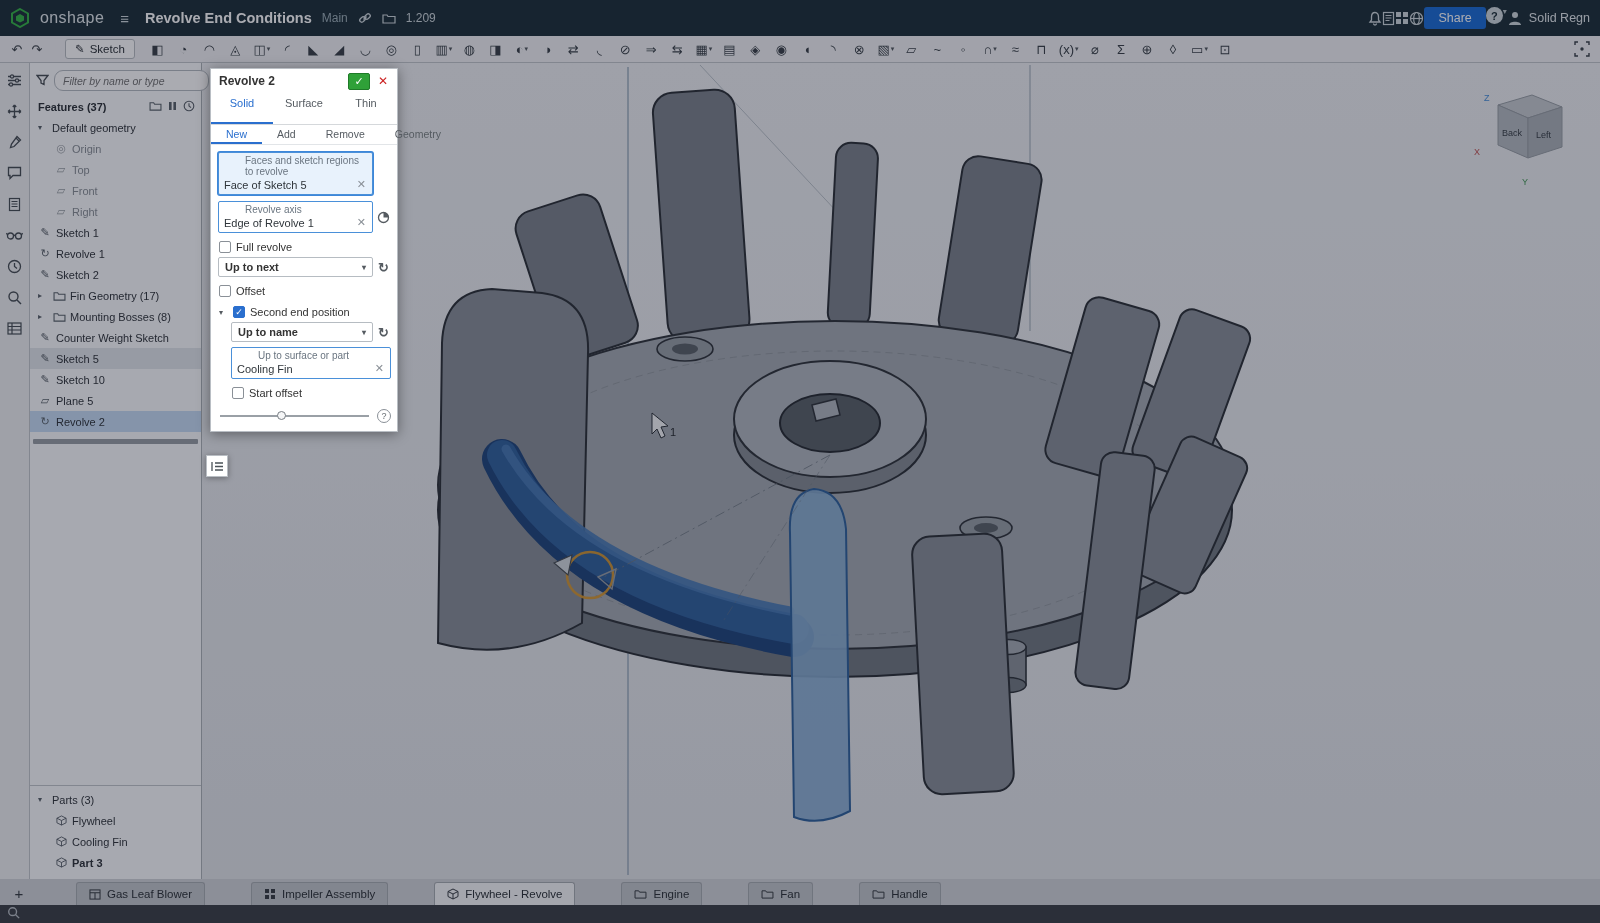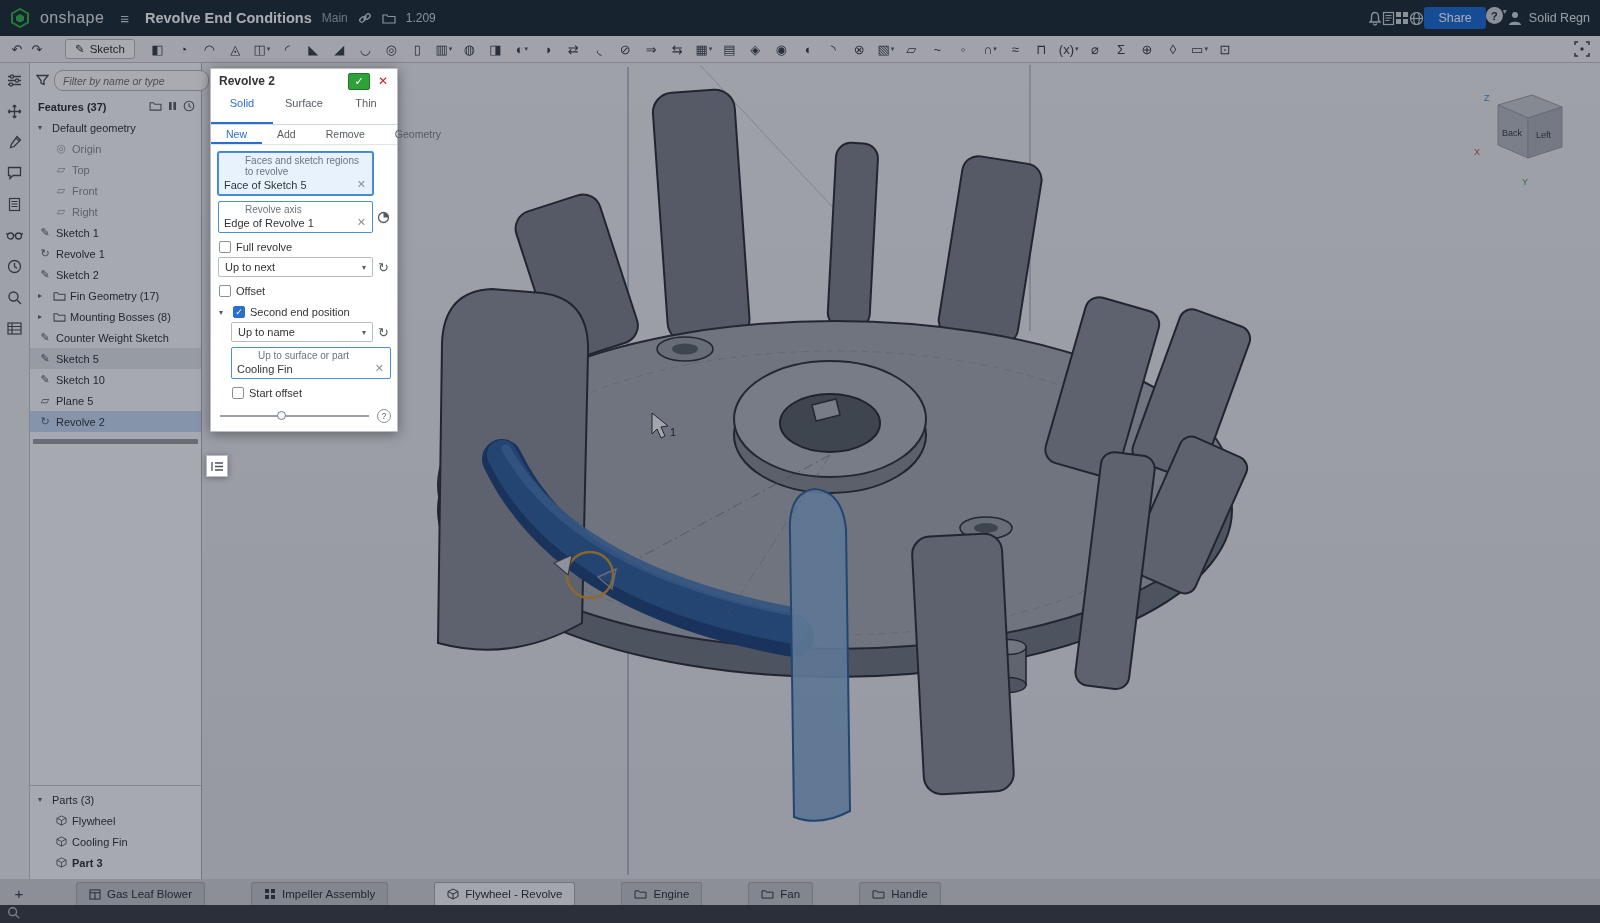--- a/index.html
+++ b/index.html
@@ -101,21 +101,21 @@
   .field-box { flex:1; border:1px solid #4a90d9; border-radius:2px; background:#fff; padding:2px 5px 3px; }
   .field-box.selected { background:#e8f2fc; box-shadow:0 0 0 1px #3d87d9; }
   .field-label { font-size:10px; color:#6a7580; margin-bottom:1px;margin-left:21px; }
   .field-value { display:flex; align-items:center; }
   .field-value .val { flex:1; font-size:11px; color:#2f353a; }
   .x-btn { color:#8a9097; font-size:11px; padding:0 1px; }
   .side-ico { width:15px; display:flex; justify-content:center; color:#555b61; }
   .chk-row { display:flex; align-items:flex-end; gap:5px; margin:8px 1px 4px; }
   .chk { width:12px; height:12px; border:1px solid #8a9097; border-radius:2px; background:#fff; flex:none; }
   .chk.checked { background:#2a6fce; border-color:#2a6fce; color:#fff; font-size:9px; line-height:11px; text-align:center; }
-  .select-row { display:flex; align-items:center; gap:3px; margin:3px 0 2px; }
+  .select-row { display:flex; align-items:center; gap:3px; margin:3px 0 2px;font-weight:bold; }
   .select-box { flex:1; height:20px; border:1px solid #b6bcc2; border-radius:2px; display:flex; align-items:center;
                 padding:0 6px; background:#fff; }
   .select-box .val { flex:1; }
   .sel-caret { font-size:8px; color:#555b61; }
   .flip-ico { width:15px; text-align:center; font-size:13px; color:#555b61; }
   .sec-row { display:flex; align-items:center; gap:5px; margin:9px 1px 4px; }
   .sec-chevron { font-size:8px; color:#555b61; width:9px; }
   .indent { margin-left:13px; }
   .slider-row { display:flex; align-items:center; gap:8px; margin-top:10px; }
   .track { flex:1; height:2px; background:#9aa0a6; position:relative; margin-left:2px; }

